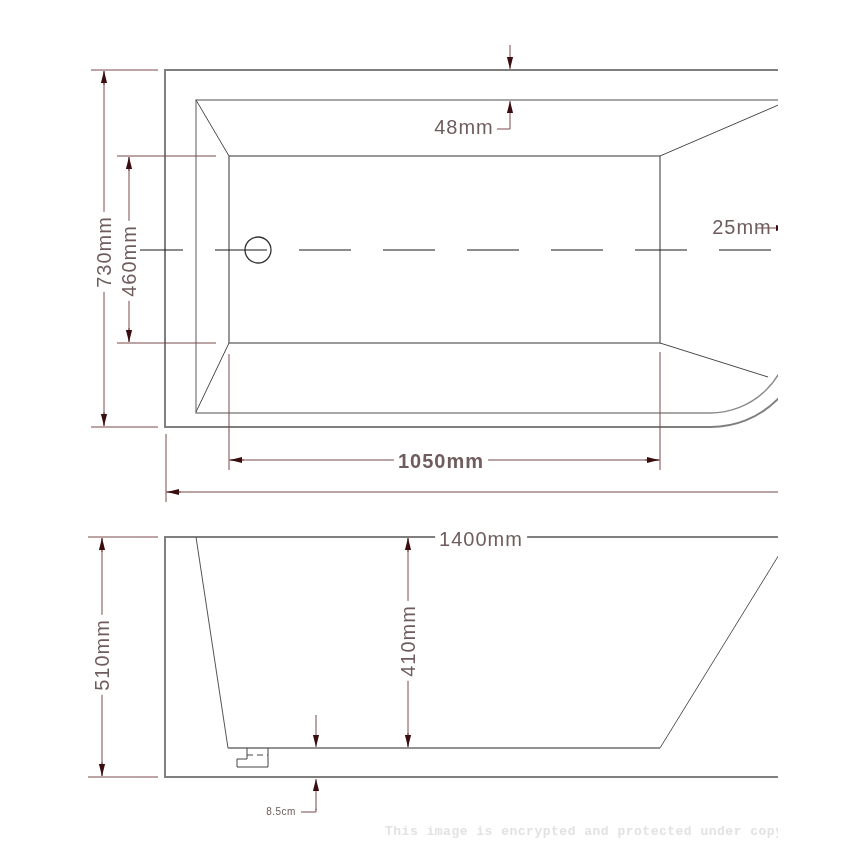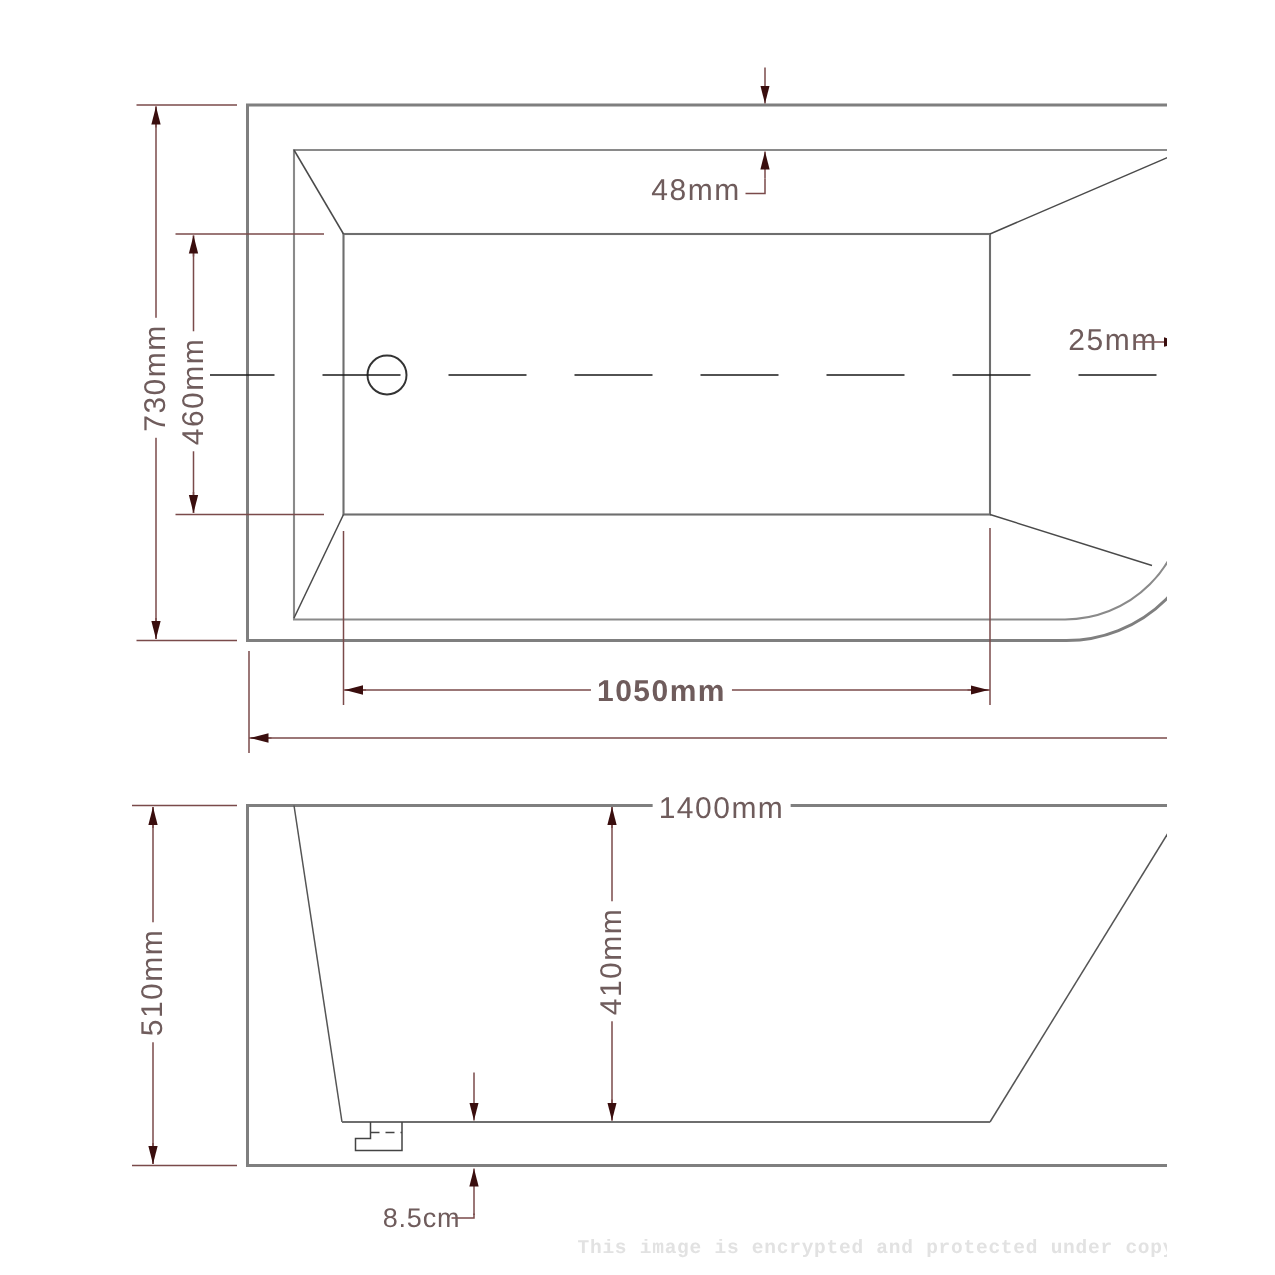--- a/index.html
+++ b/index.html
@@ -15,21 +15,21 @@
     position:absolute;
     font-size:20px;
     line-height:22px;
     letter-spacing:1px;
     color:#6f5c5c;
     white-space:nowrap;
     transform:translate(-50%,-50%);
   }
   .dim.bg{background:#ffffff;padding:0 4px;}
   .dim.rot{transform:translate(-50%,-50%) rotate(-90deg);}
-  .dim.small{font-size:18px;letter-spacing:0.5px;}
+  .dim.small{font-size:10px;letter-spacing:0.5px;}
   .watermark{
     position:absolute;
     font-family:"Liberation Mono", monospace;
     font-weight:bold;
     font-size:13px;
     color:#e2e2e2;
     white-space:nowrap;
     letter-spacing:0.5px;
   }
 </style>

